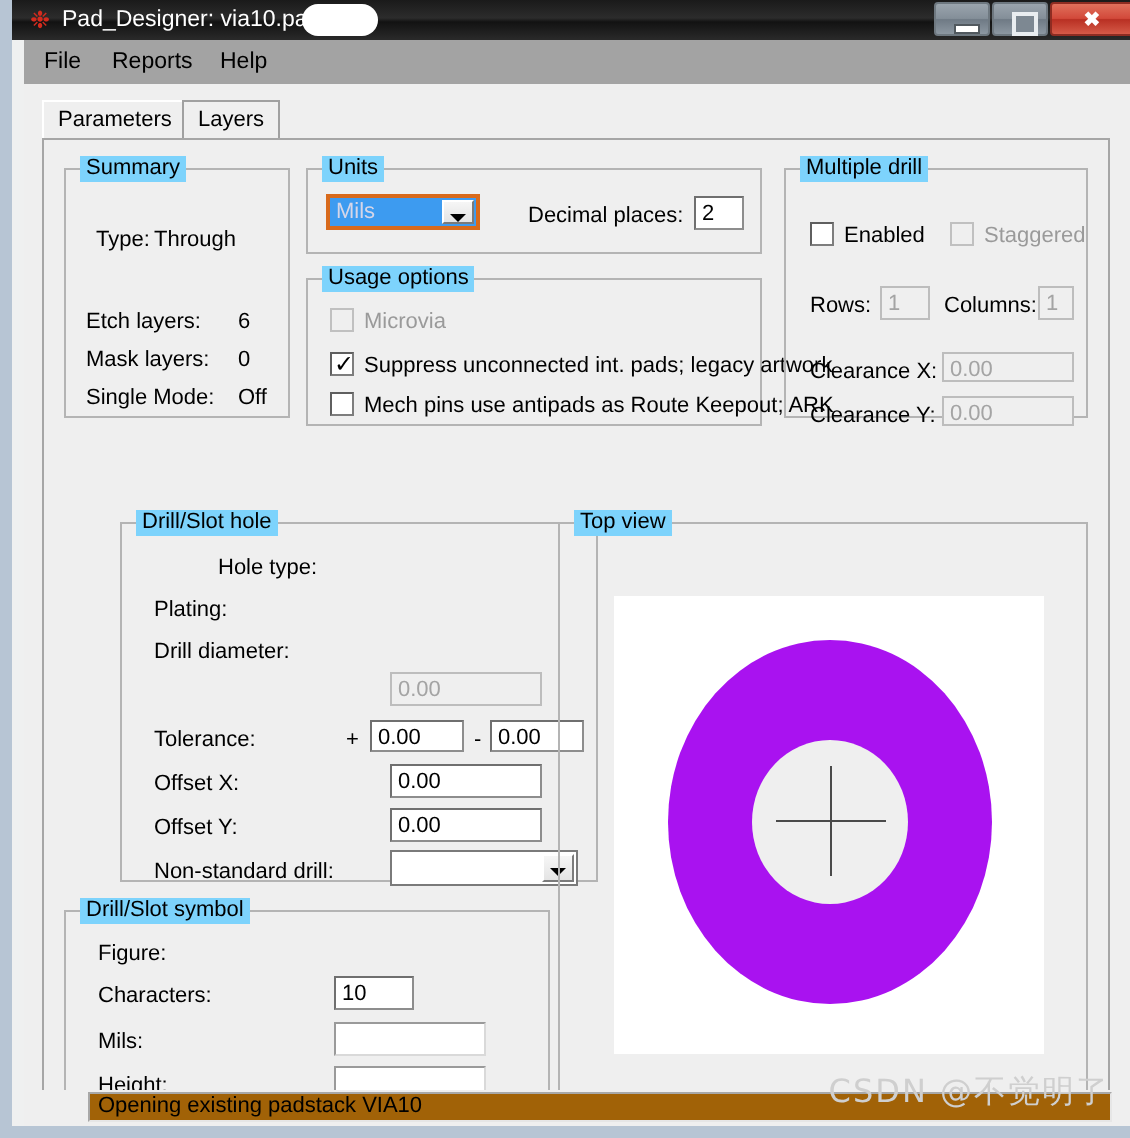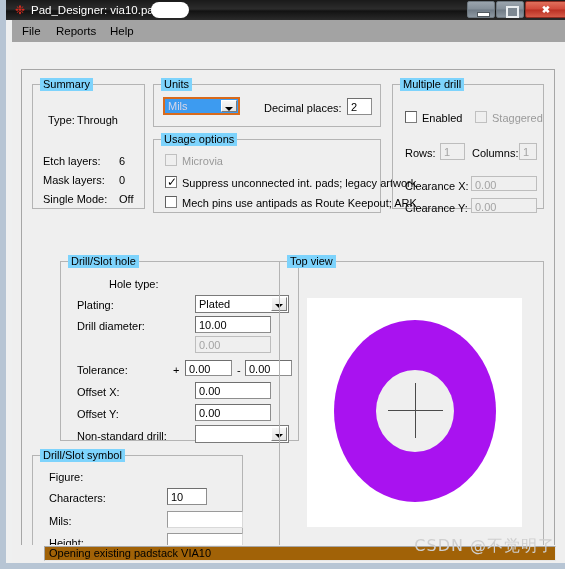--- a/index.html
+++ b/index.html
@@ -376,20 +376,24 @@
     </div>
 
     <div class="menubar">
       <div class="menu-item" style="left:6px;">File</div>
       <div class="menu-item" style="left:40px;">Reports</div>
       <div class="menu-item" style="left:94px;">Help</div>
     </div>
 
     <div class="client">
 
+      <div class="tabstrip">
+        <div class="tab active" style="left:0px;">Parameters</div>
+        <div class="tab" style="left:70px;">Layers</div>
+      </div>
 
       <div class="tabpage">
 
         <div class="group" style="left:10px; top:14px; width:113px; height:125px;">
           <div class="legend">Summary</div>
 
           <div class="lbl" style="left:15px; top:29px;">Type:</div>
           <div class="lbl" style="left:44px; top:29px;">Through</div>
 
           <div class="lbl" style="left:10px; top:70px;">Etch layers:</div>
@@ -450,27 +454,22 @@
           <div class="lbl" style="left:12px; top:117px;">Clearance Y:</div>
           <div class="field disabled" style="left:78px; top:113px; width:66px; height:15px;">0.00</div>
         </div>
 
         <div class="group" style="left:10px; top:191px; width:239px; height:180px;margin-left:28px;">
           <div class="legend">Drill/Slot hole</div>
 
           <div class="lbl" style="left:16px; top:16px;padding-left:32px;">Hole type:</div>
 
           <div class="lbl" style="left:16px; top:37px;">Plating:</div>
-          <div class="combo" style="left:134px; top:33px; width:94px;">
-            <div class="cval">Plated</div>
-            <div class="arrow"></div>
-          </div>
 
           <div class="lbl" style="left:16px; top:58px;">Drill diameter:</div>
-          <div class="field" style="left:134px; top:54px; width:76px; height:17px;">10.00</div>
 
           <div class="field disabled" style="left:134px; top:74px; width:76px; height:17px;">0.00</div>
 
           <div class="lbl" style="left:16px; top:102px;">Tolerance:</div>
           <div class="lbl" style="left:112px; top:102px;">+</div>
           <div class="field" style="left:124px; top:98px; width:47px; height:16px;">0.00</div>
           <div class="lbl" style="left:176px; top:102px;">-</div>
           <div class="field" style="left:184px; top:98px; width:47px; height:16px;">0.00</div>
 
           <div class="lbl" style="left:16px; top:124px;">Offset X:</div>
@@ -479,21 +478,21 @@
           <div class="lbl" style="left:16px; top:146px;">Offset Y:</div>
           <div class="field" style="left:134px; top:142px; width:76px; height:17px;">0.00</div>
 
           <div class="lbl" style="left:16px; top:168px;">Non-standard drill:</div>
           <div class="combo" style="left:134px; top:163px; width:94px;">
             <div class="cval"></div>
             <div class="arrow"></div>
           </div>
         </div>
 
-        <div class="group" style="left:10px; top:385px; width:211px; height:103px;">
+        <div class="group" style="left:10px; top:385px; width:243px; height:103px;">
           <div class="legend">Drill/Slot symbol</div>
 
           <div class="lbl" style="left:16px; top:15px;">Figure:</div>
 
           <div class="lbl" style="left:16px; top:36px;">Characters:</div>
           <div class="field" style="left:134px; top:32px; width:40px; height:17px;">10</div>
 
           <div class="lbl" style="left:16px; top:59px;">Mils:</div>
           <div class="field flat" style="left:134px; top:55px; width:76px; height:17px;"></div>
 

